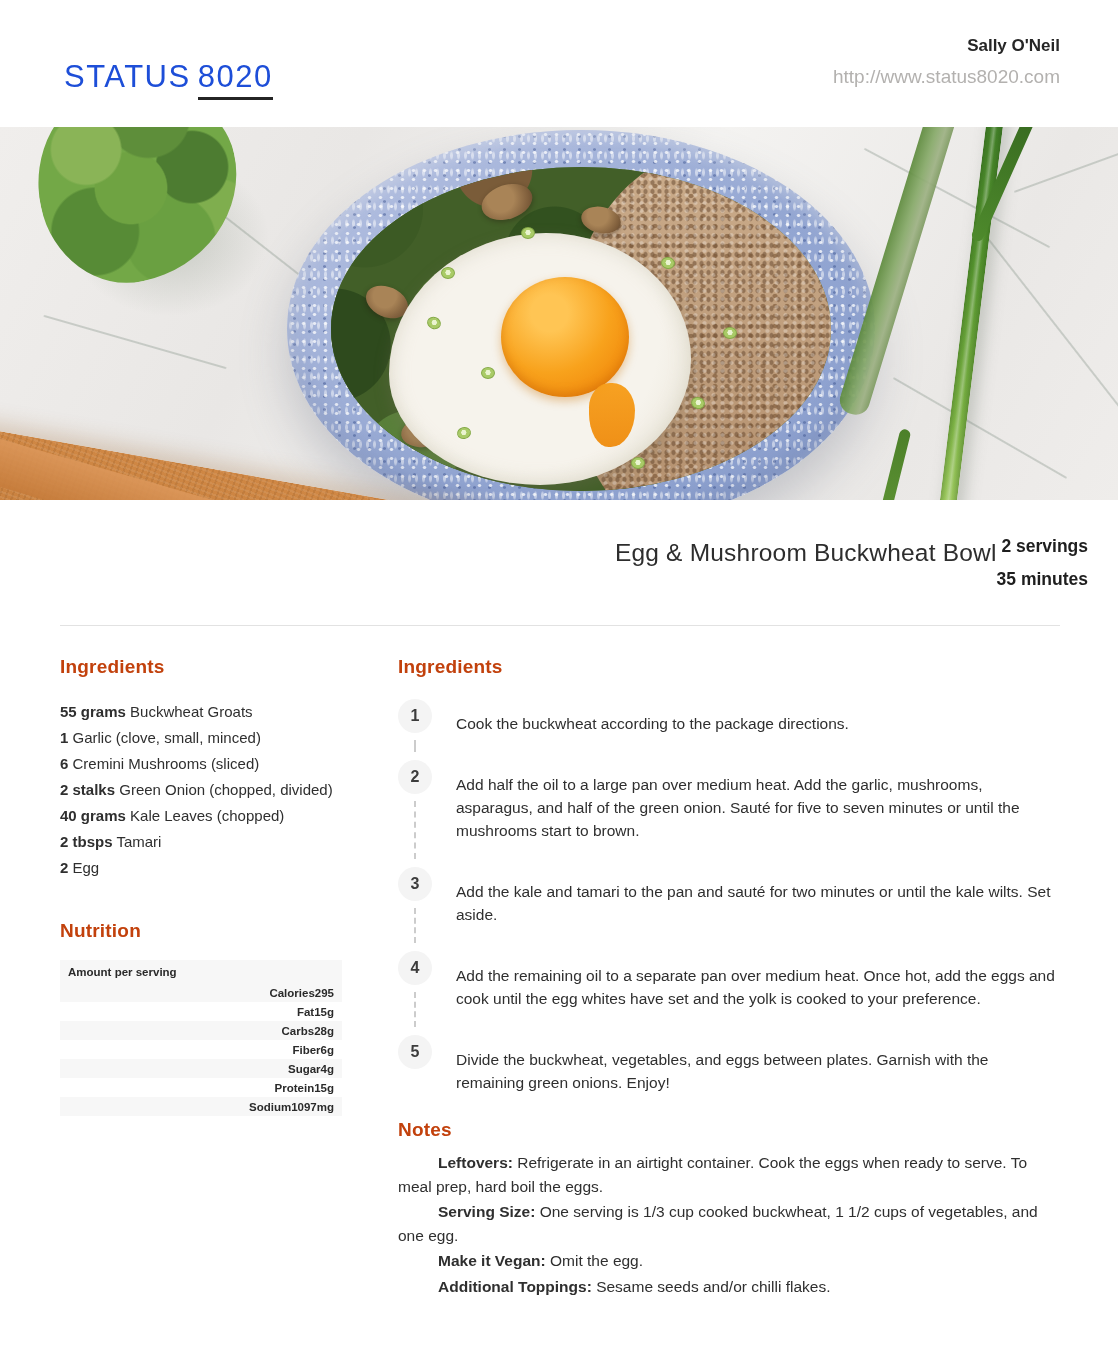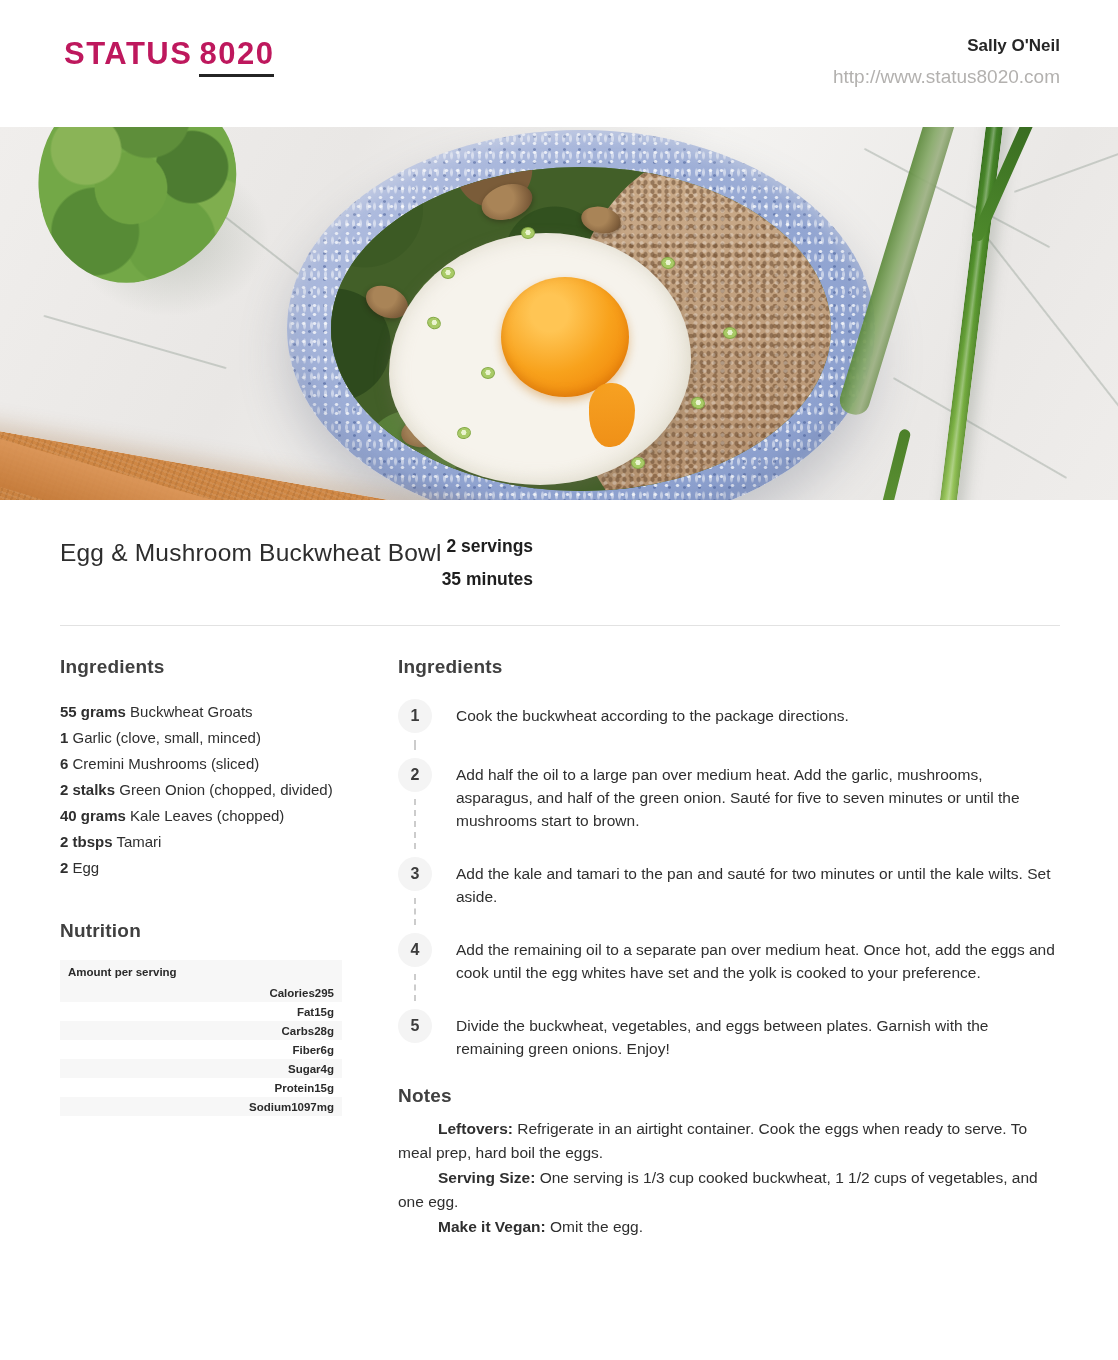--- a/index.html
+++ b/index.html
@@ -2,21 +2,21 @@
 <html><head>
 <meta charset="utf-8">
 <style>
   * { box-sizing: border-box; margin: 0; padding: 0; }
   html,body { background:#ffffff; }
   body { font-family: "Liberation Sans", sans-serif; color:#2e2e2e; }
   .page { width:1118px; height:1360px; background:#fff; position:relative; overflow:hidden; margin:0 auto; }
 
   
   .hdr { height:127px; padding:34px 58px 0 64px; display:flex; justify-content:space-between; align-items:flex-start; }
-  .logo { font-size:31px; font-weight:700; letter-spacing:1.5px; color:#be185d; line-height:40px; white-space:nowrap; }
+  .logo { font-size:31px; font-weight:400; letter-spacing:1.5px; color:#1d4ed8; line-height:40px; white-space:nowrap;margin-top:23px; }
   .logo .l8020 { margin-left:7px; border-bottom:3px solid #242424; padding-bottom:3px; }
   .hdr-right { text-align:right; }
   .author { font-size:17px; font-weight:bold; color:#262626; line-height:24px; }
   .website { font-size:19px; color:#b3b1af; line-height:24px; margin-top:7px; }
 
   
   .photo { position:relative; width:1118px; height:373px; overflow:hidden;
     background: linear-gradient(118deg,#f0eeec 0%,#e9e7e5 28%,#f4f3f1 55%,#eae8e6 82%,#efedeb 100%); }
   .vein { position:absolute; height:2px; background:rgba(148,160,151,.42); filter:blur(.7px); border-radius:2px; }
 
@@ -92,49 +92,49 @@
     background:linear-gradient(#4c8029,#6ba23c); }
   .stalk-main { position:absolute; left:962px; top:-26px; width:17px; height:440px; transform:rotate(7deg); border-radius:9px;
     background:
       linear-gradient(to right, rgba(30,70,15,.25), transparent 28%, rgba(255,255,255,.3) 50%, transparent 68%, rgba(30,70,15,.28)),
       linear-gradient(to bottom,#3e7b26,#55932e 38%,#7ab043 72%,#a9d068);
     box-shadow:6px 10px 16px rgba(110,120,105,.35); }
   .stalk-tip { position:absolute; left:1000px; top:-30px; width:12px; height:150px; transform:rotate(24deg); border-radius:8px;
     background:linear-gradient(#35671f,#4e8a2c); }
 
   
-  .titlebar { padding:30px 93px 0 60px; display:flex; justify-content:flex-start; align-items:flex-start; }
+  .titlebar { padding:30px 30px 0 60px; display:flex; justify-content:flex-end; align-items:flex-start; }
   .title { font-size:24.5px; font-weight:normal; color:#2d2d2d; letter-spacing:.2px; margin-top:9px; }
   .meta { text-align:right; font-size:17.5px; font-weight:bold; color:#1e1e1e; line-height:33px; }
   .divider { border:none; border-top:1px solid #e2e2e2; margin:29px 58px 0 60px; }
 
   
   .content { display:flex; padding:30px 58px 0 60px; }
   .col-left { width:282px; flex-shrink:0; margin-right:56px; }
   .col-right { flex:1; min-width:0; }
-  h2.sec { font-size:19px; font-weight:bold; color:#404040; margin:0 0 21px; letter-spacing:.2px; }
+  h2.sec { font-size:19px; font-weight:bold; color:#c2410c; margin:0 0 21px; letter-spacing:.2px; }
 
   .ingredients { list-style:none; }
   .ingredients li { font-size:15px; line-height:26px; color:#2f2f2f; }
   .ingredients b { font-weight:bold; }
 
   .nutri-wrap { margin-top:39px; }
   .nutri-table { width:100%; font-size:11.5px; font-weight:bold; color:#2a2a2a; margin-top:18px; }
   .nutri-head { background:#f7f7f7; padding:6px 8px 5px; }
   .nutri-row { display:flex; justify-content:flex-end; padding:4px 8px 3px; }
   .nutri-row:nth-child(odd) { background:#f7f7f7; }
 
   .steps { list-style:none; }
   .step { display:flex; position:relative; margin-bottom:25px; }
   .badge-col { width:34px; margin-right:24px; flex-shrink:0; position:relative; }
   .step-badge { width:34px; height:34px; border-radius:50%; background:#f4f4f4; color:#3c3c3c;
     font-size:16px; font-weight:bold; display:flex; align-items:center; justify-content:center; }
   .step-connector { position:absolute; left:16px; top:41px; bottom:-17px; width:0; border-left:2px dashed #cccccc; }
   .steps li:last-child .step-connector { display:none; }
-  .step-text { font-size:15.5px; line-height:23px; color:#2f2f2f; margin-top:5px; }
+  .step-text { font-size:15.5px; line-height:23px; color:#2f2f2f; margin-top:13px; }
 
   .notes-wrap { margin-top:13px; }
   .note { font-size:15.5px; line-height:23.5px; color:#2f2f2f; margin-bottom:2px; }
   .note b { font-weight:bold;margin-left:40px; }
 </style>
 </head>
 <body>
 
 <div class="page">
 
@@ -323,18 +323,19 @@
       <div class="notes-wrap">
         <h2 class="sec" style="margin-bottom:10px;">Notes</h2>
         <div class="notes">
 
             <p class="note"><b>Leftovers:</b> <span>Refrigerate in an airtight container. Cook the eggs when ready to serve. To meal prep, hard boil the eggs.</span></p>
 
             <p class="note"><b>Serving Size:</b> <span>One serving is 1/3 cup cooked buckwheat, 1 1/2 cups of vegetables, and one egg.</span></p>
 
             <p class="note"><b>Make it Vegan:</b> <span>Omit the egg.</span></p>
 
+            <p class="note"><b>Additional Toppings:</b> <span>Sesame seeds and/or chilli flakes.</span></p>
           </div>
       </div>
     </main>
 
   </div>
 </div>
 
 </body></html>

